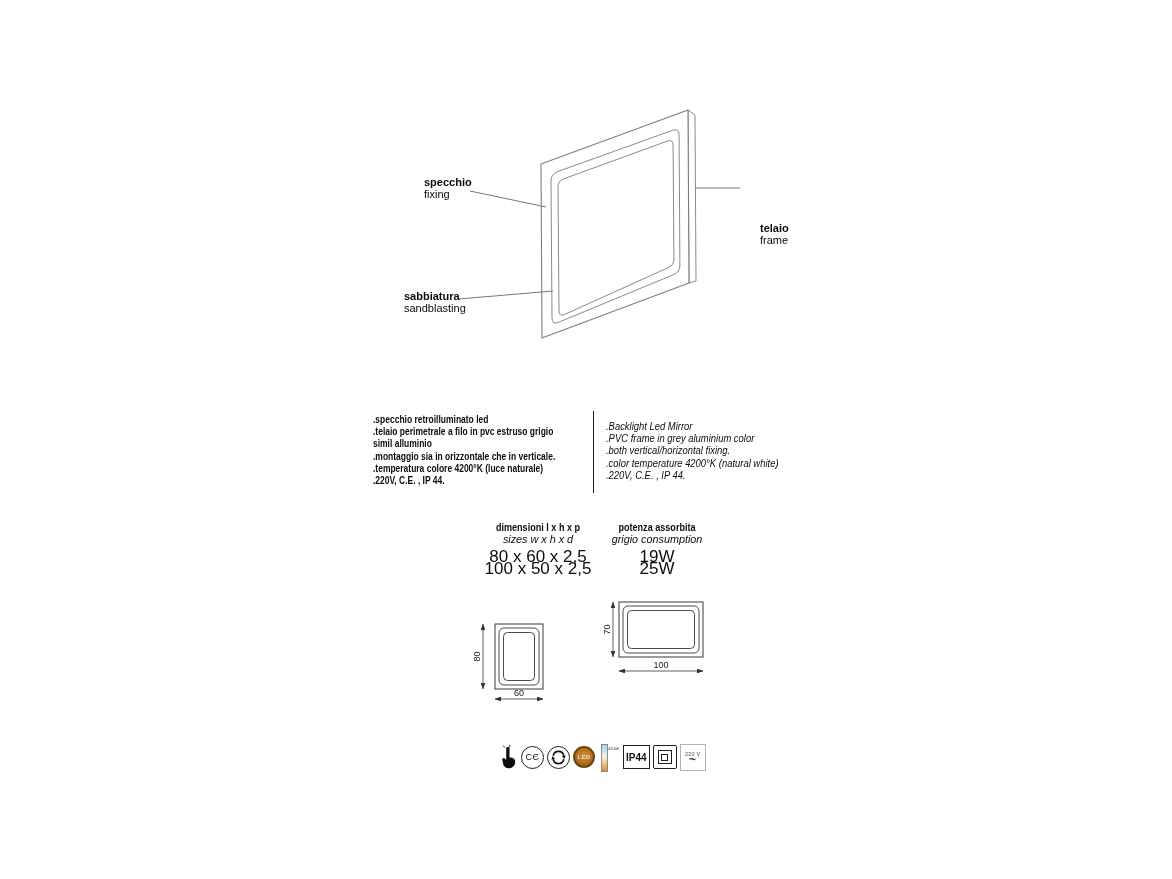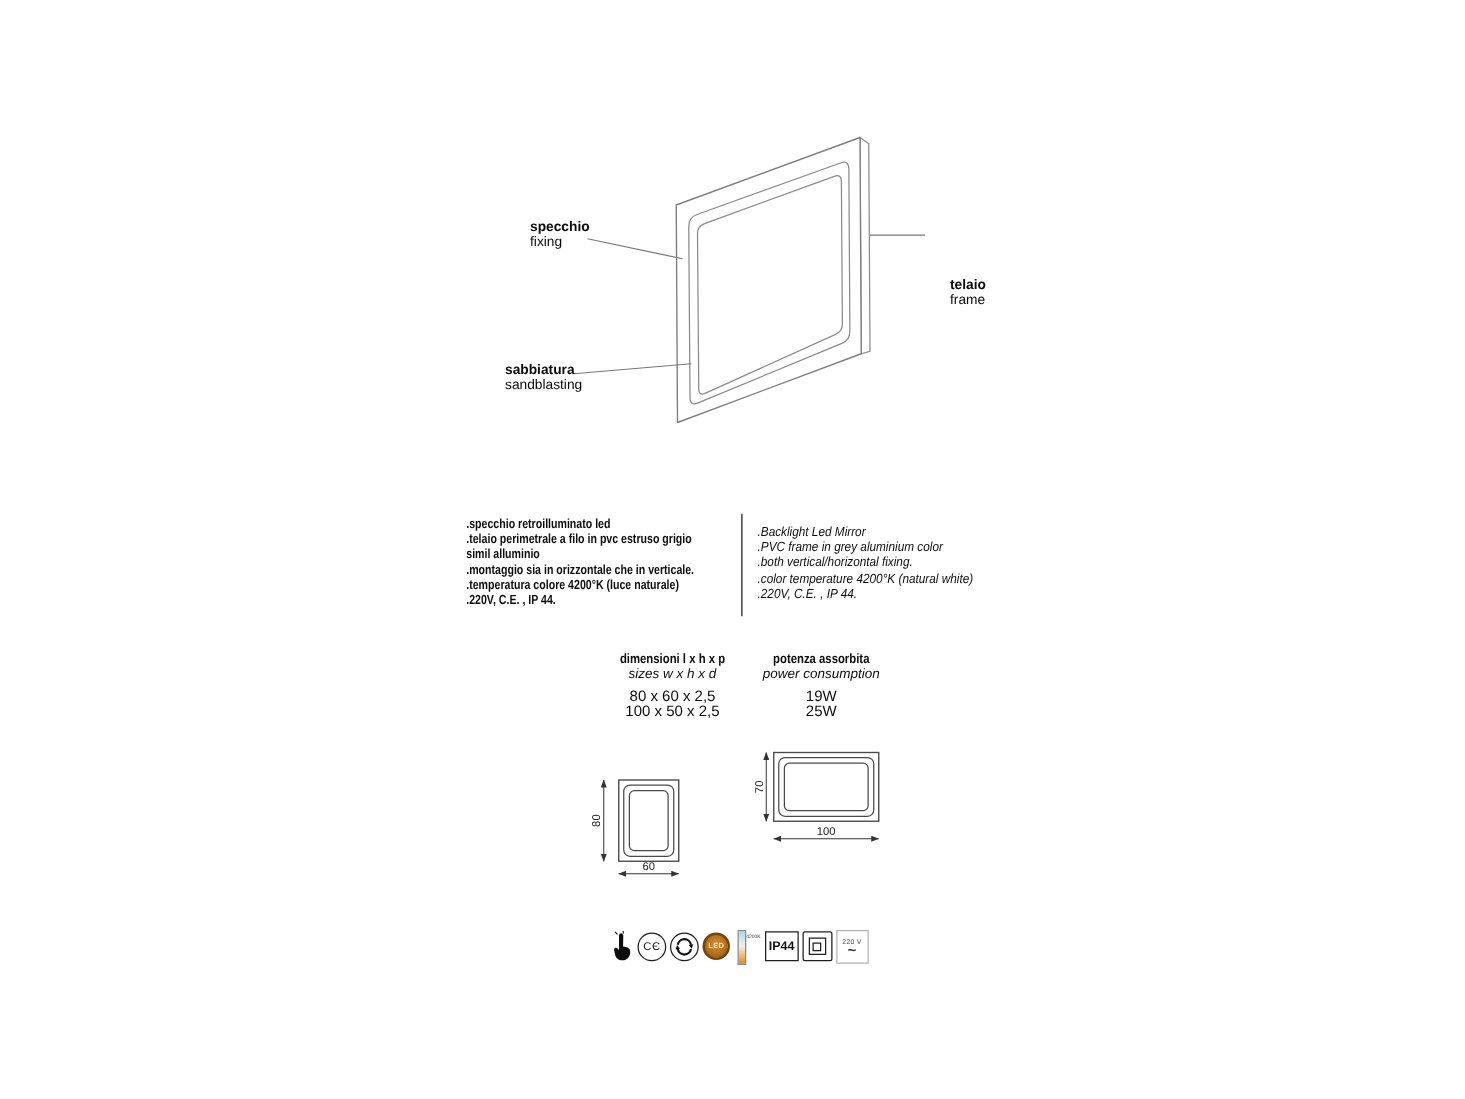--- a/index.html
+++ b/index.html
@@ -25,29 +25,29 @@
   #specs-en{left:606px;top:420px;width:230px;font-size:10.6px;line-height:12.2px;
     font-style:italic;transform:scaleX(0.89);transform-origin:0 0;}
   #specs-divider{left:593px;top:411px;width:1px;height:82px;background:#1c1c1c;}
 
   
   .spec-col{position:absolute;text-align:center;font-size:10.8px;line-height:12px;}
   #dims-col{left:468px;top:521px;width:140px;}
   #power-col{left:592px;top:521px;width:130px;}
   .spec-col .title{font-weight:bold;transform:scaleX(0.84);transform-origin:50% 0;}
   .spec-col .subtitle{font-style:italic;}
-  .spec-col .rows{margin-top:6px;font-size:12px;line-height:12.4px;}
+  .spec-col .rows{margin-top:6px;font-size:17px;line-height:12.4px;}
 
   
   #fv-portrait{left:470px;top:617px;width:80px;height:92px;}
   #fv-landscape{left:596px;top:593px;width:112px;height:86px;}
   .fv svg text{font-size:9px;fill:#222;font-family:"Liberation Sans",sans-serif;}
 
   
-  #icons-row{left:487px;top:742px;height:30px;display:flex;align-items:center;gap:3px;}
+  #icons-row{left:498px;top:742px;height:30px;display:flex;align-items:center;gap:3px;}
   .icn{flex:0 0 auto;box-sizing:border-box;display:flex;align-items:center;justify-content:center;}
   #ic-ce,#ic-rotate{width:23px;height:23px;border:1.6px solid #1f1f1f;border-radius:50%;}
   #ic-ce{font-size:9px;font-weight:500;letter-spacing:.5px;color:#111;}
   #ic-led{width:22px;height:22px;border-radius:50%;
     background:radial-gradient(circle at 50% 42%, #cf9040 0%, #b4701e 55%, #8a5312 100%);
     border:2px solid #6e450e;color:#f6e2b4;font-size:6px;font-weight:bold;letter-spacing:.3px;}
   #ic-temp{width:22px;height:28px;position:relative;}
   #ic-temp .bar{position:absolute;left:3px;top:1px;width:5px;height:26px;border:.5px solid #8a8a8a;
     background:linear-gradient(#a9d5ec 0%,#f2f2ec 45%,#eec27c 72%,#da8d2a 100%);}
   #ic-temp .tmp-lbl{position:absolute;left:10px;top:3px;font-size:4px;color:#333;letter-spacing:0;}
@@ -114,21 +114,21 @@
 <div class="spec-col" id="dims-col">
   <div class="title">dimensioni l x h x p</div>
   <div class="subtitle i">sizes w x h x d</div>
   <div class="rows">
     <div>80 x 60 x 2,5</div>
     <div>100 x 50 x 2,5</div>
   </div>
 </div>
 <div class="spec-col" id="power-col">
   <div class="title">potenza assorbita</div>
-  <div class="subtitle i">power consumption</div>
+  <div class="subtitle i">grigio consumption</div>
   <div class="rows">
     <div>19W</div>
     <div>25W</div>
   </div>
 </div>
 
 <div class="abs fv" id="fv-portrait">
   <svg width="80" height="92" viewBox="0 0 80 92">
     <defs>
       <marker id="arrP" viewBox="0 0 8 6" refX="7.5" refY="3" markerWidth="8" markerHeight="6" orient="auto-start-reverse">

